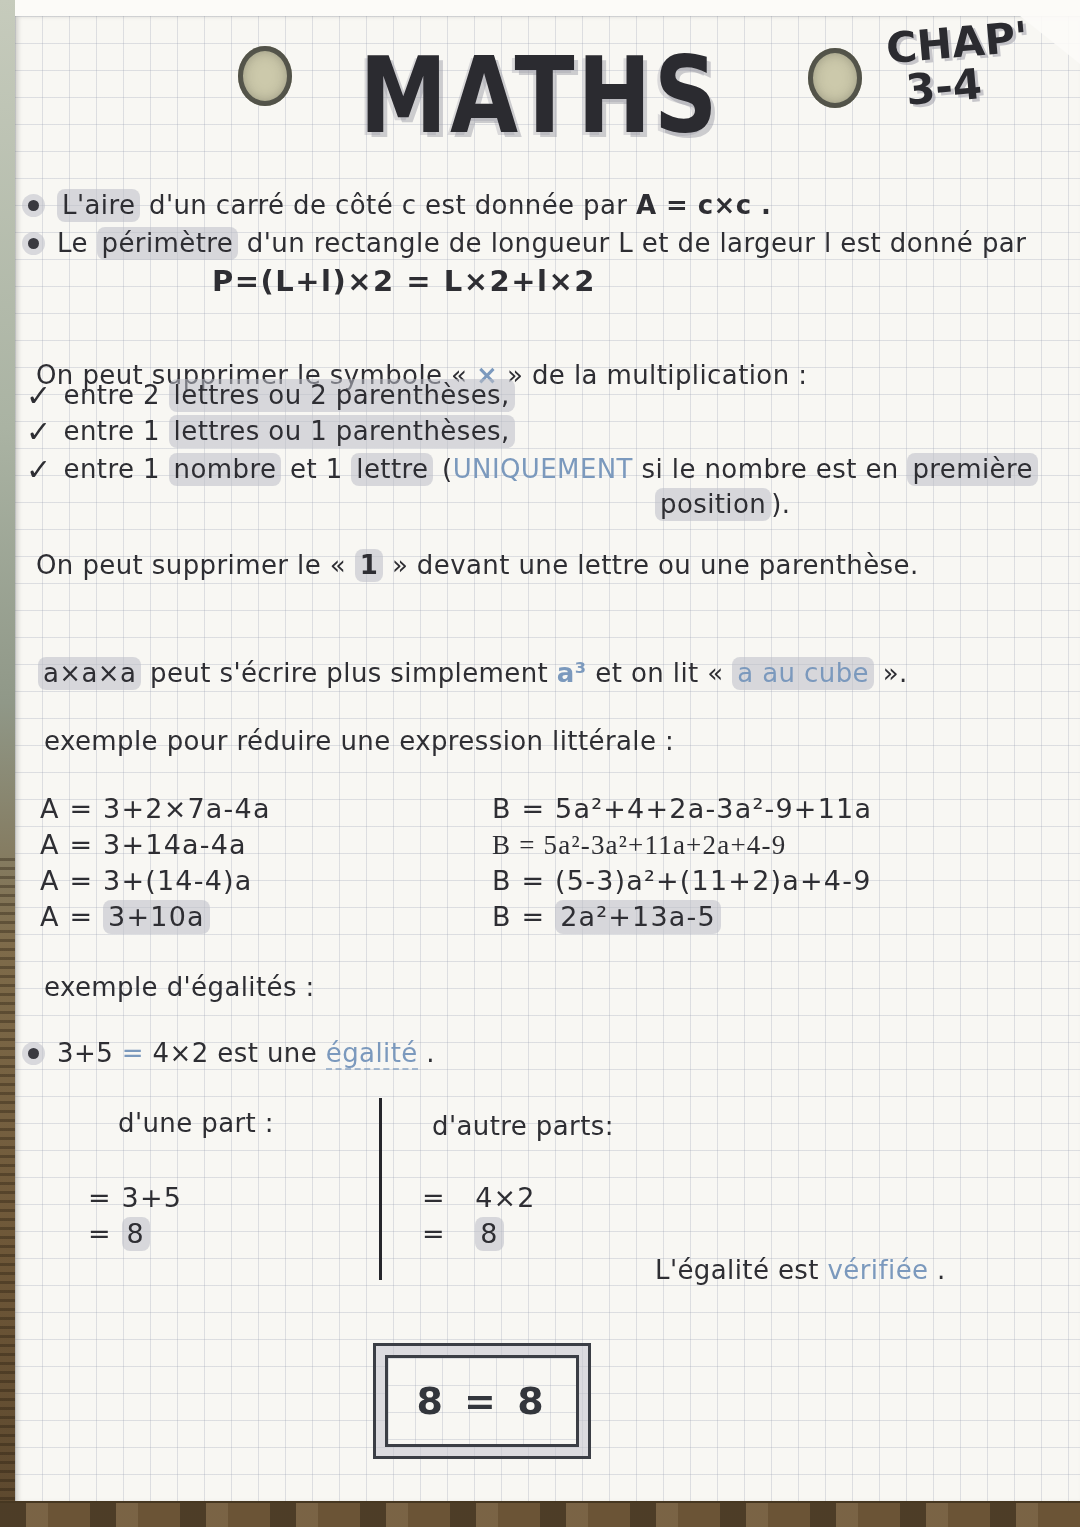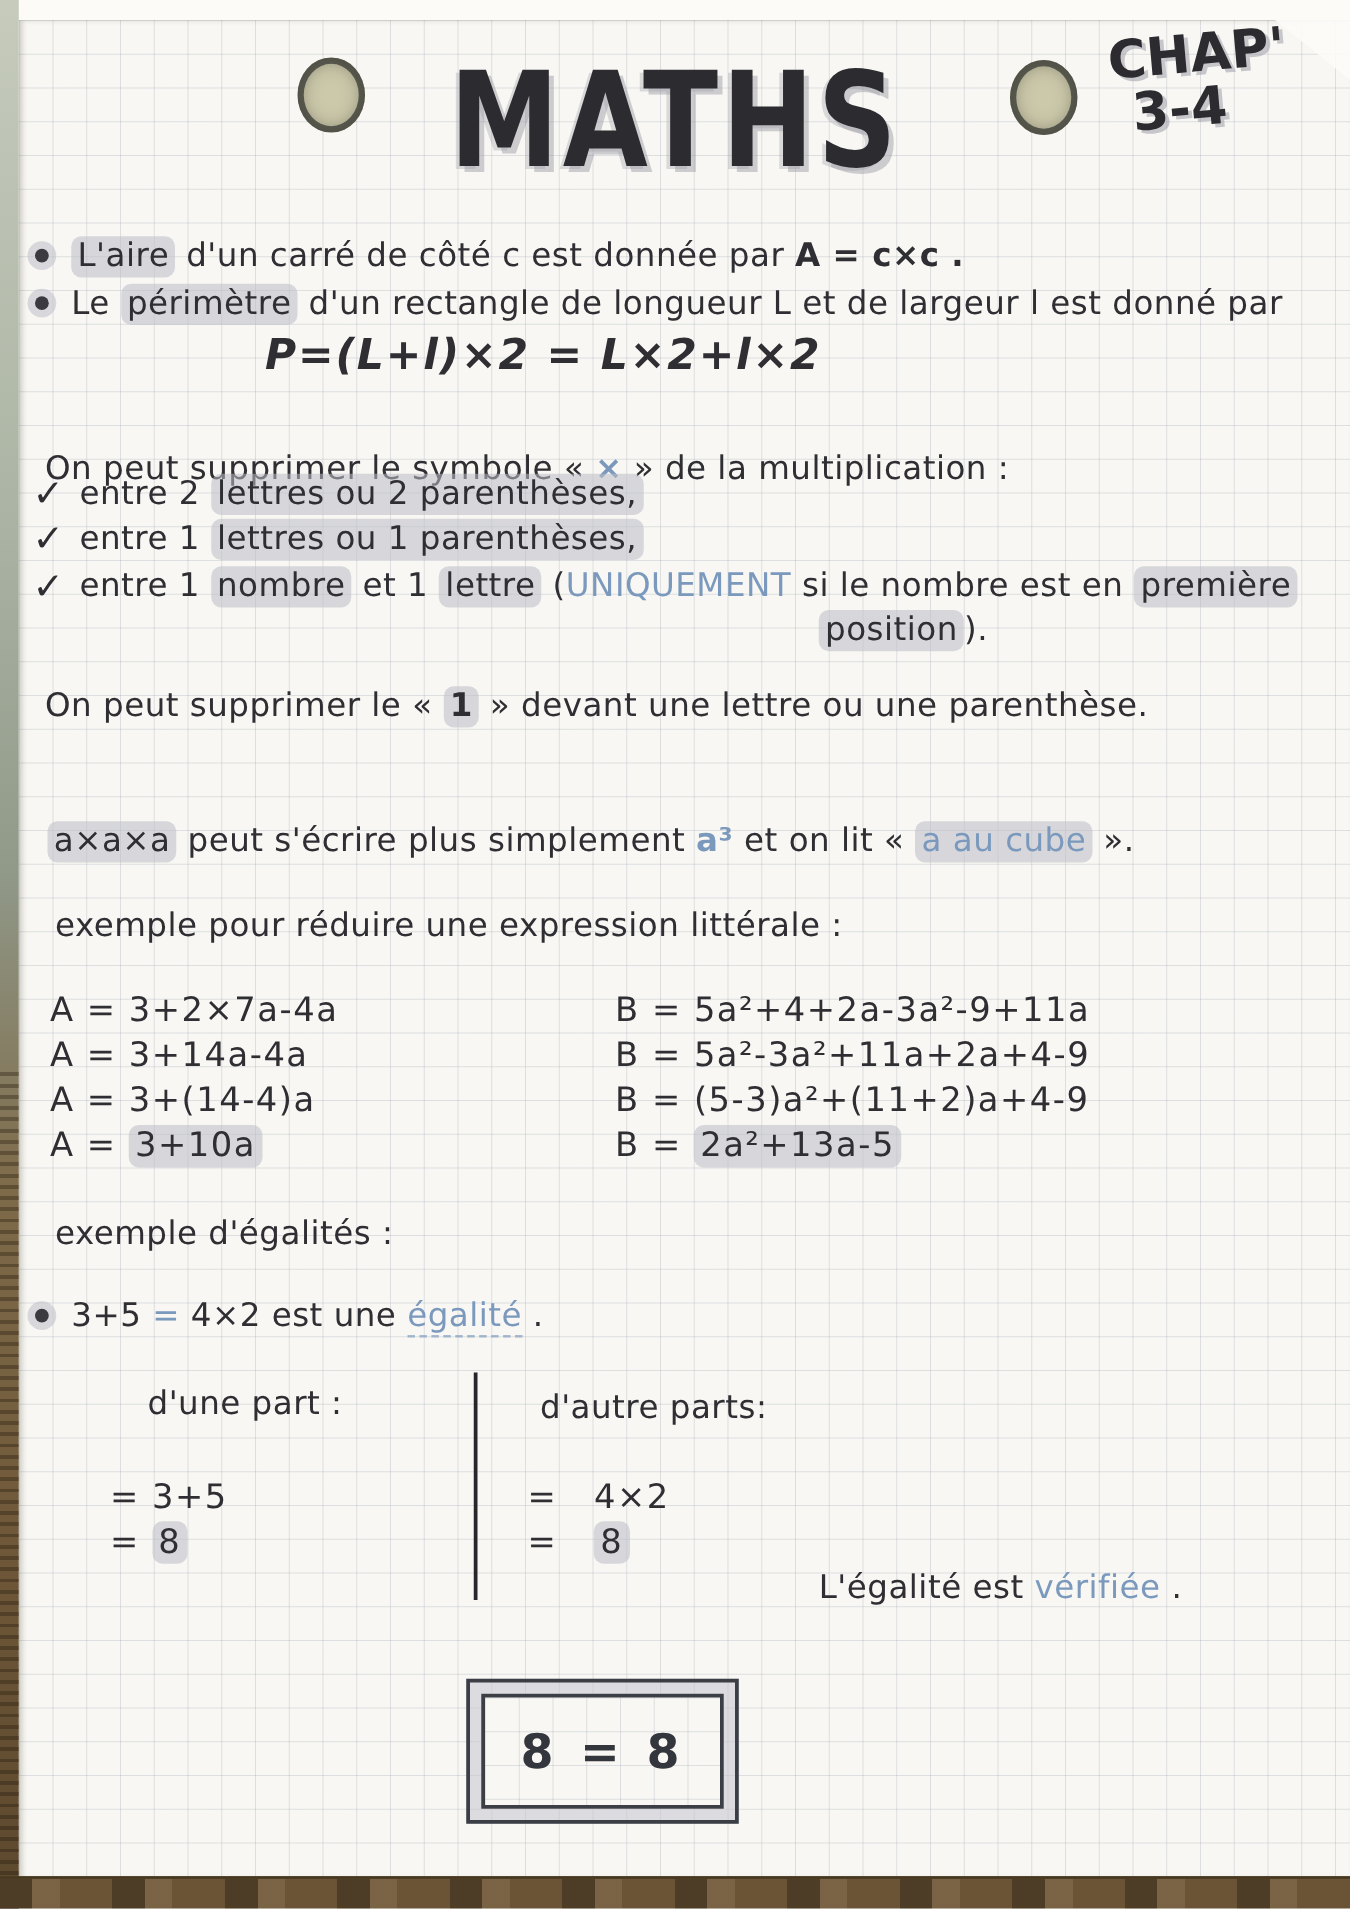--- a/index.html
+++ b/index.html
@@ -23,21 +23,21 @@
     border-top:2px solid #463721;
     background-image:repeating-linear-gradient(90deg, rgba(0,0,0,.28) 0 26px, rgba(255,235,200,.10) 26px 48px, transparent 48px 90px);}
   .corner-fold{position:absolute;right:0;top:16px;width:0;height:0;
     border-left:60px solid transparent;border-top:48px solid #fcfbf8;opacity:.9;}
   
   .hole{position:absolute;width:54px;height:60px;border-radius:50%;background:#ccc9ab;
     box-shadow:inset 0 0 0 5px rgba(62,64,58,.8), inset 0 0 16px rgba(40,40,34,.55);}
   
   .line{position:absolute;white-space:nowrap;font-size:26px;letter-spacing:.4px;line-height:1.2;}
   .eq{font-size:27px;letter-spacing:1.2px;}
-  .math{font-size:34px;font-weight:bold;letter-spacing:1.5px;font-style:italic;}
+  .math{font-size:29px;font-weight:bold;letter-spacing:1.5px;}
   .hl{background:rgba(188,189,199,.55);border-radius:8px;padding:1px 5px 2px;}
   .blue{color:#7b99bd;}
   .dashed{border-bottom:2px dashed rgba(123,153,189,.65);}
   .dot{display:inline-block;width:11px;height:11px;background:#3a3a40;border-radius:50%;
     box-shadow:0 0 0 6px rgba(190,191,201,.55);margin:0 18px 3px 0;vertical-align:middle;}
   .check{font-size:30px;font-weight:bold;margin-right:12px;vertical-align:-2px;}
   .title{position:absolute;left:340px;top:34px;width:400px;text-align:center;
     font-size:88px;font-weight:800;letter-spacing:3px;transform:scaleY(1.2);transform-origin:top;
     color:#2b2b30;text-shadow:4px 4px 0 rgba(150,150,162,.45),-3px 2px 0 rgba(150,150,162,.30);}
   .chapter{position:absolute;left:888px;top:22px;font-size:42px;font-weight:700;line-height:1.02;
@@ -106,21 +106,21 @@
   <div class="line" style="left:44px;top:726px;">exemple pour réduire une expression littérale :</div>
 
   <div class="line eq" style="left:40px;top:793px;">A = 3+2×7a-4a</div>
   <div class="line eq" style="left:40px;top:829px;">A = 3+14a-4a</div>
   <div class="line eq" style="left:40px;top:865px;">A = 3+(14-4)a</div>
   <div class="line eq" style="left:40px;top:901px;">
     <span>A = </span><span class="hl">3+10a</span>
   </div>
 
   <div class="line eq" style="left:492px;top:793px;">B = 5a²+4+2a-3a²-9+11a</div>
-  <div class="line eq" style="left:492px;top:829px;">B = 5a²-3a²+11a+2a+4-9</div>
+  <div class="line eq" style="left:492px;top:829px;font-family:Liberation Serif, serif;">B = 5a²-3a²+11a+2a+4-9</div>
   <div class="line eq" style="left:492px;top:865px;">B = (5-3)a²+(11+2)a+4-9</div>
   <div class="line eq" style="left:492px;top:901px;">
     <span>B = </span><span class="hl">2a²+13a-5</span>
   </div>
 
   <div class="line" style="left:44px;top:972px;">exemple d'égalités :</div>
 
   <div class="line" style="left:28px;top:1038px;">
     <span class="dot"></span><span>3+5 </span><span class="blue">=</span><span> 4×2 est une </span><span class="blue dashed">égalité</span><span> .</span>
   </div>

